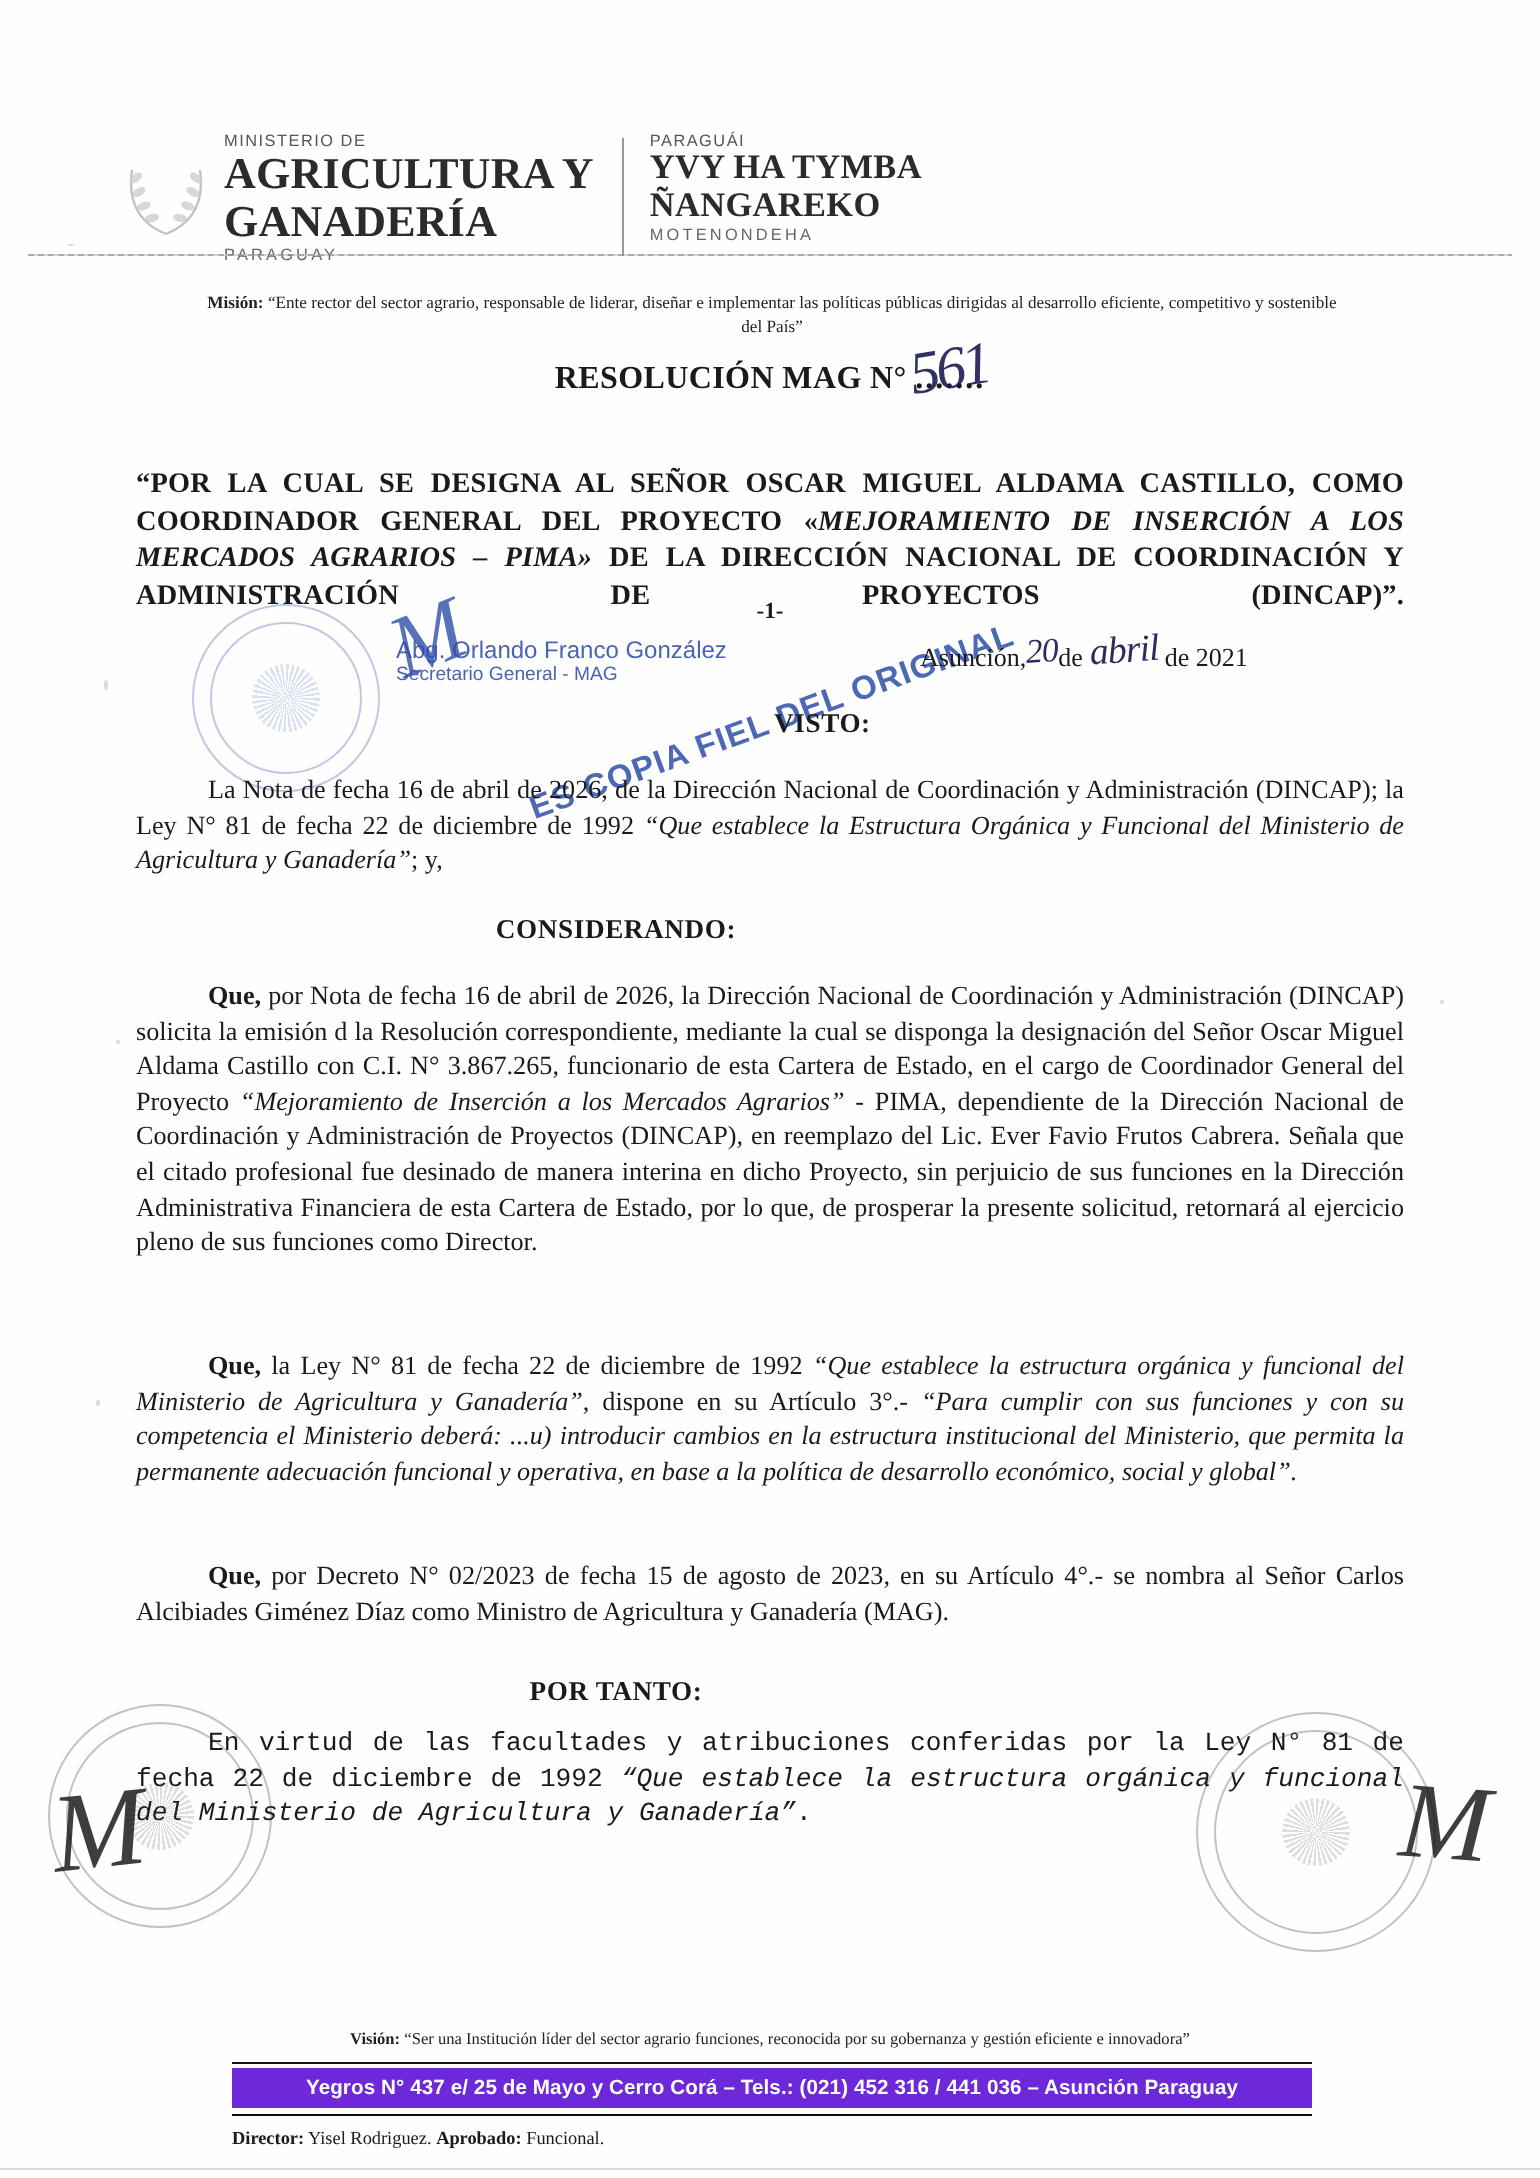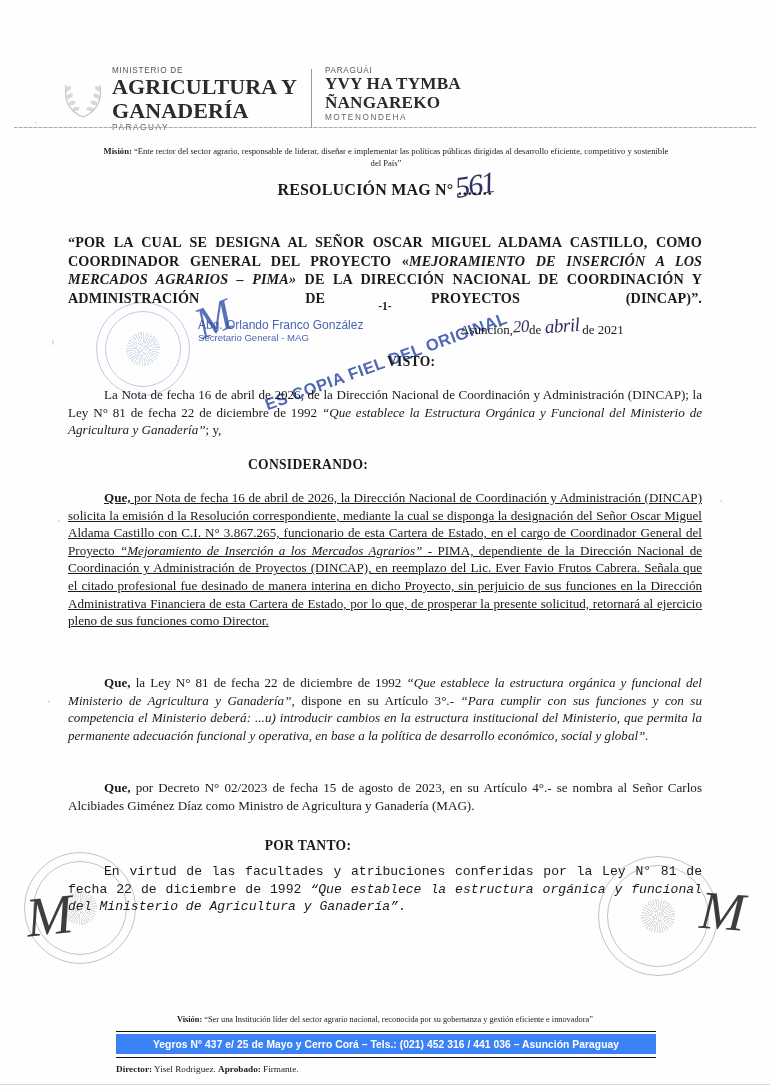--- a/index.html
+++ b/index.html
@@ -187,21 +187,21 @@
     width: 634px;
     text-align: justify;
     font-size: 13.1px;
     line-height: 1.345;
   }
   .para i { font-style: italic; }
   .para b { font-weight: bold; }
   .indent { text-indent: 36px; }
 
   #p-visto  { top: 386px; }
-  #p-c1     { top: 489px; text-decoration: underline; }
+  #p-c1     { top: 489px; }
   #p-c2     { top: 674px; }
   #p-c3     { top: 779px; }
   #p-pt     { top: 863px; font-family: Liberation Mono, monospace; }
 
   
   .stamp-sig {
     position: absolute;
     top: 318px;
     left: 198px;
     font-family: "Liberation Sans", sans-serif;
@@ -304,21 +304,21 @@
     color: #222;
   }
   .vision b { font-weight: bold; }
 
   .addr-bar {
     position: absolute;
     top: 1034px;
     left: 116px;
     width: 540px;
     height: 20px;
-    background: #3b82f6;
+    background: #6d28d9;
     color: #ffffff;
     font-family: "Liberation Sans", sans-serif;
     font-size: 10.3px;
     font-weight: bold;
     display: flex;
     align-items: center;
     justify-content: center;
     letter-spacing: .05px;
   }
   .addr-rule {
@@ -458,31 +458,31 @@
   </div>
   <div class="hand-sig" id="sig-left">M</div>
 
   <div class="seal" id="seal-br">
     <div class="seal-star"></div>
   </div>
   <div class="hand-sig" id="sig-right">M</div>
 
   <div class="vision">
     <b>Visión:</b>
-    <span>“Ser una Institución líder del sector agrario nacional, reconocida por su gobernanza y gestión eficiente e innovadora”</span>
+    <span>“Ser una Institución líder del sector agrario funciones, reconocida por su gobernanza y gestión eficiente e innovadora”</span>
   </div>
 
   <div class="addr-rule" id="addr-rule-top"></div>
   <div class="addr-bar">
     <span>Yegros N° 437 e/ 25 de Mayo y Cerro Corá – Tels.: (021) 452 316 / 441 036 – Asunción Paraguay</span>
   </div>
   <div class="addr-rule" id="addr-rule-bot"></div>
 
   <div class="elaborado">
-    <b>Director:</b><span> Yisel Rodriguez. </span><b>Aprobado:</b><span> Firmante.</span>
+    <b>Director:</b><span> Yisel Rodriguez. </span><b>Aprobado:</b><span> Funcional.</span>
   </div>
 
   <div class="page-edge"></div>
 
   <div class="specks">
     <span style="top:122px;left:34px;width:3px;height:1px;"></span>
     <span style="top:340px;left:52px;width:2px;height:5px;"></span>
     <span style="top:520px;left:58px;width:2px;height:2px;"></span>
     <span style="top:700px;left:48px;width:2px;height:3px;"></span>
     <span style="top:500px;left:720px;width:2px;height:2px;"></span>

